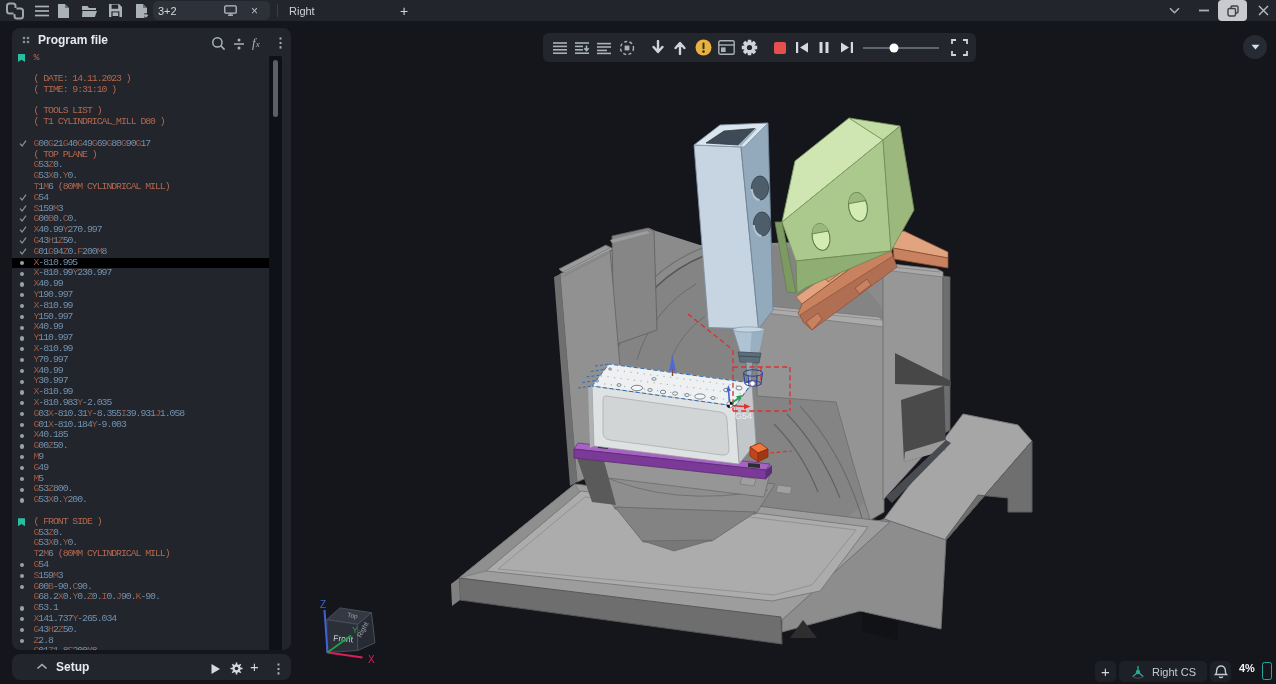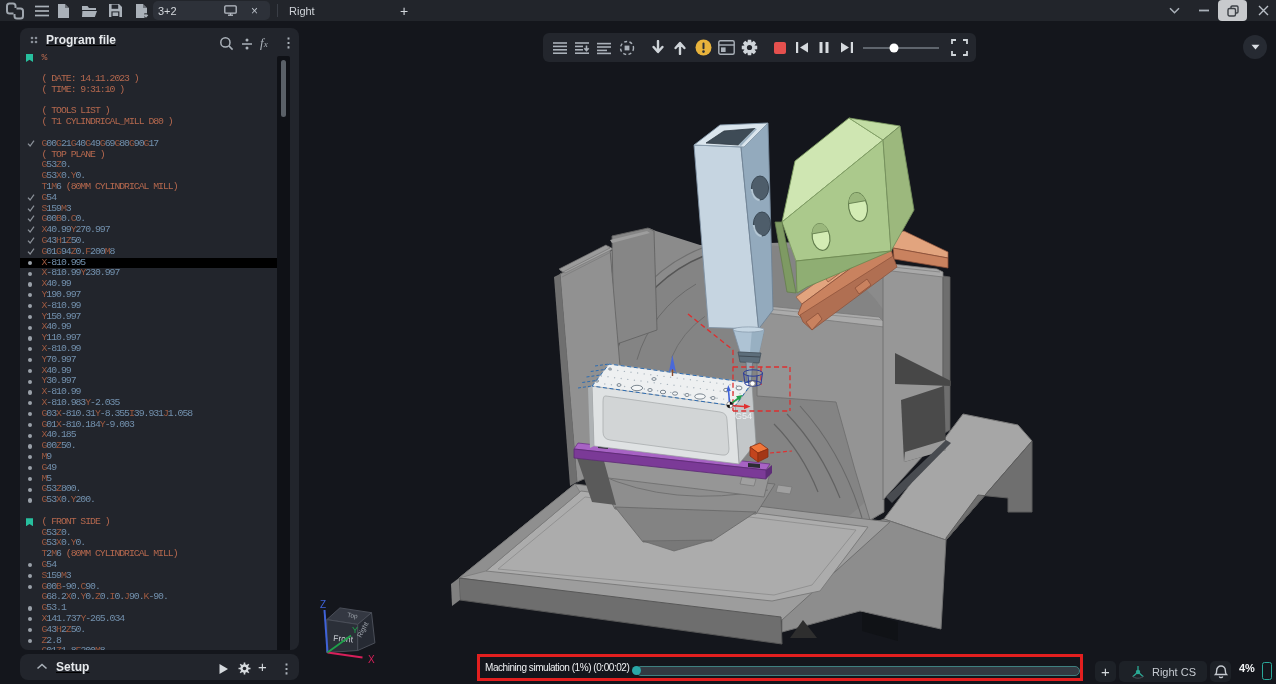--- a/index.html
+++ b/index.html
@@ -1,20 +1,20 @@
 <!DOCTYPE html>
 <html><head><meta charset="utf-8"><style>
 *{margin:0;padding:0;box-sizing:border-box}
 html,body{width:1276px;height:684px;overflow:hidden;background:#14161c;font-family:"Liberation Sans",sans-serif}
 .topbar{position:absolute;left:0;top:0;width:1276px;height:21px;background:#22252b;display:flex;align-items:center}
 .tb-ic{display:flex;align-items:center;justify-content:center;height:21px}
 .tab{position:absolute;left:153px;top:1px;width:117px;height:19px;background:#2d3139;border-radius:5px;display:flex;align-items:center;color:#d3d7dc;font-size:11px}
 .pawn{position:absolute;left:289px;top:0;height:21px;display:flex;align-items:center;color:#cfd3d8;font-size:11px}
 .winbt{position:absolute;top:0;height:21px;display:flex;align-items:center;justify-content:center}
-.panel{position:absolute;left:20px;background:#22252c;border-radius:8px;text-decoration:underline;}
+.panel{position:absolute;left:12px;background:#22252c;border-radius:8px;}
 .ph{display:flex;align-items:center;height:23px;padding-left:10px}
 .ph .t{color:#e6e9ec;font-size:12px;font-weight:bold;margin-left:8px}
 .code{position:absolute;left:0;top:24.5px;width:262px;font-family:"Liberation Mono",monospace;font-size:9.8px;letter-spacing:-1.02px;color:#7391ae;white-space:pre}
 .ln{height:10.8px;line-height:10.8px;position:relative;padding-left:21.5px}
 .ln b{color:#9d5940;font-weight:normal}
 .ln o{color:#b5684e;font-style:normal}
 .ln .mk{position:absolute;left:7px;top:0;width:10px;height:10.8px}
 .ln .chk{color:#858c94;font-size:9px;letter-spacing:0}
 .ln .dot{width:4.2px;height:4.2px;border-radius:50%;background:#9aa1a9;top:3.2px;left:8px}
 .ln .bm{width:7px;height:8px;background:#27bf9e;top:1.5px;left:6px;clip-path:polygon(0 0,100% 0,100% 100%,50% 72%,0 100%)}
@@ -405,21 +405,21 @@
             <path d="M1,4.6 L3.1,7 L7,1.6" fill="none" stroke="#8a9098" stroke-width="1.25"></path>
           </svg></s><span class="tx"><b>G</b>43<b>H</b>1<b>Z</b>50.</span></div><div class="ln"><s class="mk chk"><svg width="8" height="9" viewBox="0 0 8 9">
             <path d="M1,4.6 L3.1,7 L7,1.6" fill="none" stroke="#8a9098" stroke-width="1.25"></path>
           </svg></s><span class="tx"><b>G</b>01<b>G</b>94<b>Z</b>0.<b>F</b>200<b>M</b>8</span></div><div class="ln hl"><s class="mk dot"></s><span class="tx"><b>X</b>-810.995</span></div><div class="ln"><s class="mk dot"></s><span class="tx"><b>X</b>-810.99<b>Y</b>230.997</span></div><div class="ln"><s class="mk dot"></s><span class="tx"><b>X</b>40.99</span></div><div class="ln"><s class="mk dot"></s><span class="tx"><b>Y</b>190.997</span></div><div class="ln"><s class="mk dot"></s><span class="tx"><b>X</b>-810.99</span></div><div class="ln"><s class="mk dot"></s><span class="tx"><b>Y</b>150.997</span></div><div class="ln"><s class="mk dot"></s><span class="tx"><b>X</b>40.99</span></div><div class="ln"><s class="mk dot"></s><span class="tx"><b>Y</b>110.997</span></div><div class="ln"><s class="mk dot"></s><span class="tx"><b>X</b>-810.99</span></div><div class="ln"><s class="mk dot"></s><span class="tx"><b>Y</b>70.997</span></div><div class="ln"><s class="mk dot"></s><span class="tx"><b>X</b>40.99</span></div><div class="ln"><s class="mk dot"></s><span class="tx"><b>Y</b>30.997</span></div><div class="ln"><s class="mk dot"></s><span class="tx"><b>X</b>-810.99</span></div><div class="ln"><s class="mk dot"></s><span class="tx"><b>X</b>-810.983<b>Y</b>-2.035</span></div><div class="ln"><s class="mk dot"></s><span class="tx"><b>G</b>03<b>X</b>-810.31<b>Y</b>-8.355<b>I</b>39.931<b>J</b>1.058</span></div><div class="ln"><s class="mk dot"></s><span class="tx"><b>G</b>01<b>X</b>-810.184<b>Y</b>-9.003</span></div><div class="ln"><s class="mk dot"></s><span class="tx"><b>X</b>40.185</span></div><div class="ln"><s class="mk dot"></s><span class="tx"><b>G</b>00<b>Z</b>50.</span></div><div class="ln"><s class="mk dot"></s><span class="tx"><b>M</b>9</span></div><div class="ln"><s class="mk dot"></s><span class="tx"><b>G</b>49</span></div><div class="ln"><s class="mk dot"></s><span class="tx"><b>M</b>5</span></div><div class="ln"><s class="mk dot"></s><span class="tx"><b>G</b>53<b>Z</b>800.</span></div><div class="ln"><s class="mk dot"></s><span class="tx"><b>G</b>53<b>X</b>0.<b>Y</b>200.</span></div><div class="ln"><span class="tx">&nbsp;</span></div><div class="ln"><s class="mk bm"></s><span class="tx"><o>( FRONT SIDE )</o></span></div><div class="ln"><span class="tx"><b>G</b>53<b>Z</b>0.</span></div><div class="ln"><span class="tx"><b>G</b>53<b>X</b>0.<b>Y</b>0.</span></div><div class="ln"><span class="tx"><b>T</b>2<b>M</b>6 <o>(80MM CYLINDRICAL MILL)</o></span></div><div class="ln"><s class="mk dot"></s><span class="tx"><b>G</b>54</span></div><div class="ln"><s class="mk dot"></s><span class="tx"><b>S</b>159<b>M</b>3</span></div><div class="ln"><s class="mk dot"></s><span class="tx"><b>G</b>00<b>B</b>-90.<b>C</b>90.</span></div><div class="ln"><span class="tx"><b>G</b>68.2<b>X</b>0.<b>Y</b>0.<b>Z</b>0.<b>I</b>0.<b>J</b>90.<b>K</b>-90.</span></div><div class="ln"><s class="mk dot"></s><span class="tx"><b>G</b>53.1</span></div><div class="ln"><s class="mk dot"></s><span class="tx"><b>X</b>141.737<b>Y</b>-265.034</span></div><div class="ln"><s class="mk dot"></s><span class="tx"><b>G</b>43<b>H</b>2<b>Z</b>50.</span></div><div class="ln"><s class="mk dot"></s><span class="tx"><b>Z</b>2.8</span></div><div class="ln"><s class="mk dot"></s><span class="tx"><b>G</b>01<b>Z</b>1.8<b>F</b>200<b>M</b>8</span></div></div>
  <div class="sbar">
       <div class="sthumb"></div>
     </div>
 </div>
 
 <div class="panel" style="top:654px;width:279px;height:26px">
- <div style="display:flex;align-items:center;height:26px;padding-left:16px">
+ <div style="display:flex;align-items:center;height:26px;padding-left:24px">
   <svg width="12" height="8" viewBox="0 0 12 8">
         <path d="M1.5,5.5 L6,1.5 L10.5,5.5" fill="none" stroke="#aab1b9" stroke-width="1.6"></path>
       </svg>
   <span style="color:#e6e9ec;font-size:12px;font-weight:bold;margin-left:8px">Setup</span>
   <span style="position:absolute;left:198px;top:7px"><svg width="11" height="12" viewBox="0 0 11 12">
           <path d="M1.5,1 V11 L10,6 Z" fill="#d6dade"></path>
         </svg></span>
   <span style="position:absolute;left:218px;top:7px"><svg width="13" height="13" viewBox="0 0 13 13">
           <g fill="#d6dade">
             <circle cx="6.5" cy="6.5" r="4.2"></circle>
@@ -547,25 +547,20 @@
       </svg>
     </div>
 </div>
 <div style="position:absolute;left:1243px;top:35px;width:24px;height:24px;border-radius:50%;background:#262a32;display:flex;align-items:center;justify-content:center">
     <svg width="9" height="6" viewBox="0 0 9 6">
       <path d="M0.5,0.8 H8.5 L4.5,5.6 Z" fill="#d9dde2"></path>
     </svg>
   </div>
 
 <div class="botbar">
- <div class="redrect">
-  <span style="color:#eef0f2;font-size:10px;letter-spacing:-0.45px;margin-left:5px">Machining simulation (1%) (0:00:02)</span>
-  <div style="position:absolute;left:156px;top:8.5px;width:444px;height:10px;border:1px solid #3f8080;border-radius:5px;background:#333a42"></div>
-  <div style="position:absolute;left:152px;top:9px;width:9px;height:9px;border-radius:50%;background:#2aa8a8"></div>
- </div>
  <div class="btn" style="left:1095px;width:21px">
       <span style="color:#d6dade;font-size:15px;font-weight:400">+</span>
     </div>
  <div class="btn" style="left:1119px;width:88px">
       <svg width="16" height="14" viewBox="0 0 16 14">
         <g stroke="#2aa893" stroke-width="1.3" fill="none">
           <line x1="8" y1="7" x2="8" y2="1"></line>
           <line x1="8" y1="7" x2="3" y2="11.5"></line>
           <line x1="8" y1="7" x2="13" y2="11.5"></line>
           <circle cx="8" cy="7" r="2.2" fill="#2aa893" stroke="none"></circle>

